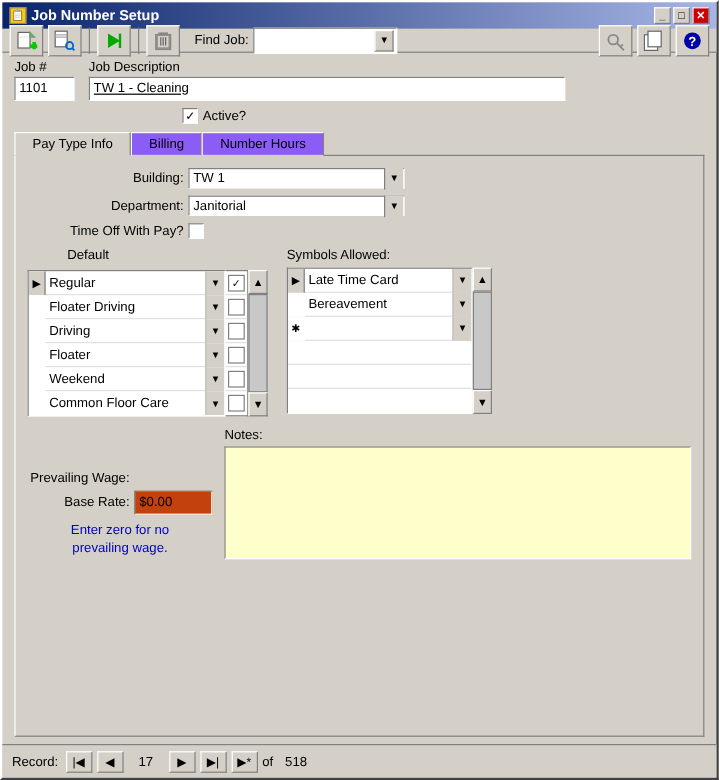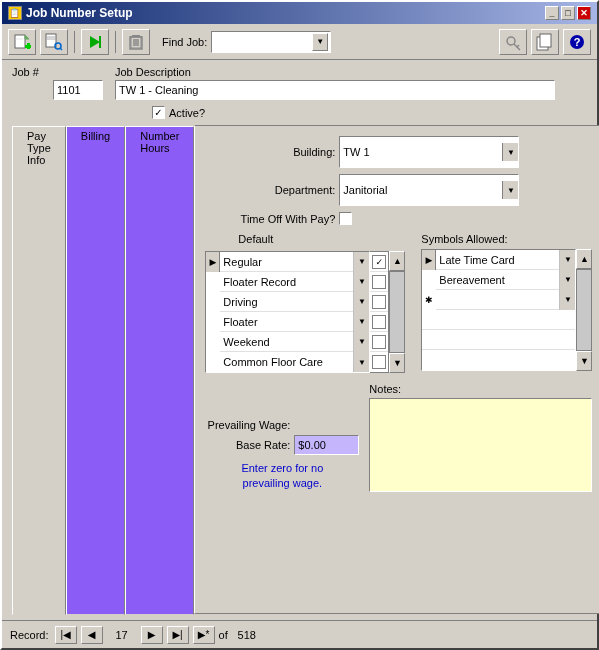--- a/index.html
+++ b/index.html
@@ -74,21 +74,21 @@
     }
 
     .toolbar {
       background: #d4d0c8;
       padding: 4px 6px;
       display: flex;
       align-items: center;
       gap: 4px;
       border-bottom: 1px solid #808080;
       flex-shrink: 0;
-      height: 36px;
+      height: 20px;
     }
 
     .toolbar-btn {
       width: 28px;
       height: 26px;
       background: #d4d0c8;
       border: 1px solid;
       border-color: #fff #808080 #808080 #fff;
       display: flex;
       align-items: center;
@@ -171,26 +171,26 @@
       border: 1px solid;
       border-color: #808080 #fff #fff #808080;
       padding: 1px 3px;
       font-size: 11px;
       font-family: 'Tahoma', 'Arial', sans-serif;
     }
 
     .input-job-num {
       width: 50px;
       height: 20px;
-      margin-left: 41px;
     }
 
     .input-job-desc {
-      width: 440px;
+      width: 397px;
       height: 20px;
+      text-decoration: underline;
     }
 
     .active-area {
       display: flex;
       align-items: center;
       gap: 4px;
       margin-bottom: 6px;
       margin-left: 140px;
     }
 
@@ -202,21 +202,21 @@
       border-color: #808080 #fff #fff #808080;
       display: flex;
       align-items: center;
       justify-content: center;
       font-size: 10px;
     }
 
     
     .tab-container {
       display: flex;
-      flex-direction: row;
+      flex-direction: column;
       flex: 1;
     }
 
     .tabs-row {
       display: flex;
       gap: 0;
     }
 
     .tab {
       padding: 3px 14px;
@@ -260,21 +260,21 @@
       margin-right: 4px;
       font-size: 11px;
     }
 
     .combo-box {
       display: flex;
       align-items: center;
       background: white;
       border: 1px solid;
       border-color: #808080 #fff #fff #808080;
-      height: 32px;
+      height: 17px;
     }
 
     .combo-input {
       flex: 1;
       background: transparent;
       border: none;
       font-size: 11px;
       font-family: 'Tahoma', 'Arial', sans-serif;
       padding: 0 3px;
       outline: none;
@@ -402,21 +402,21 @@
 
     .wage-label {
       text-align: right;
       min-width: 85px;
       font-size: 11px;
     }
 
     .wage-input {
       width: 65px;
       height: 20px;
-      background: #c4b5fd;
+      background: #c2410c;
       border: 1px solid;
       border-color: #808080 #fff #fff #808080;
       padding: 1px 3px;
       font-size: 11px;
       font-family: 'Tahoma', 'Arial', sans-serif;
     }
 
     .wage-note {
       color: #0000cc;
       font-size: 11px;
@@ -642,21 +642,21 @@
               <div class="list-container list-main" style="width:165px;">
 
                 <div class="list-row">
                   <div class="row-arrow">▶</div>
                   <span class="row-text">Regular</span>
                   <div class="row-combo-btn">▼</div>
                 </div>
 
                 <div class="list-row">
                   <div class="row-arrow" style="background:white;border-color:transparent;"></div>
-                  <span class="row-text">Floater Record</span>
+                  <span class="row-text">Floater Driving</span>
                   <div class="row-combo-btn">▼</div>
                 </div>
 
                 <div class="list-row">
                   <div class="row-arrow" style="background:white;border-color:transparent;"></div>
                   <span class="row-text">Driving</span>
                   <div class="row-combo-btn">▼</div>
                 </div>
 
                 <div class="list-row">

